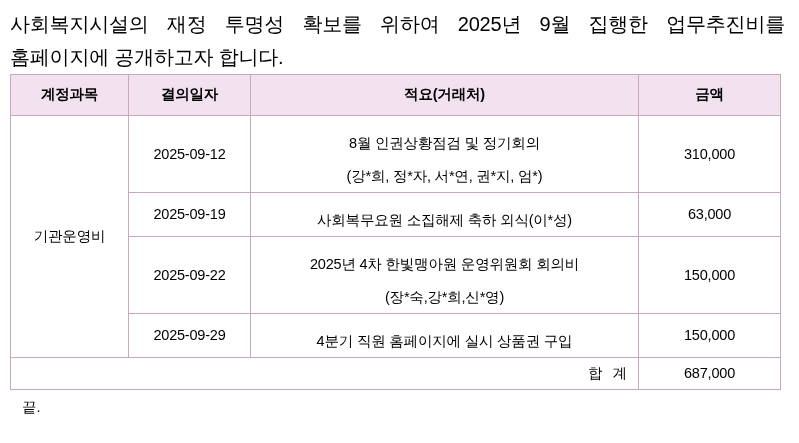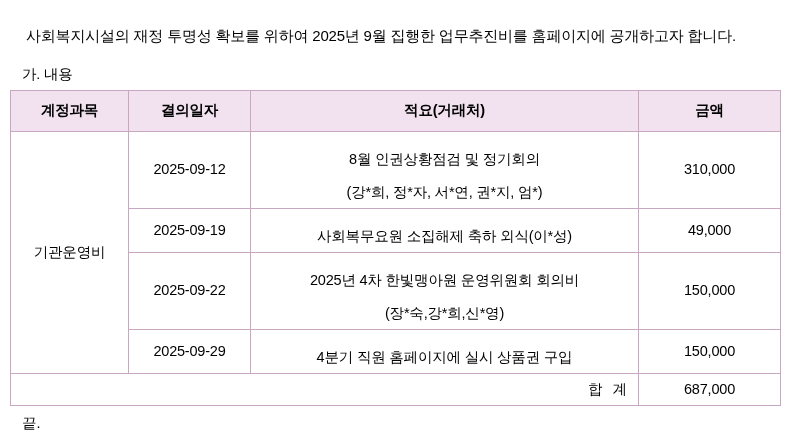--- a/index.html
+++ b/index.html
@@ -16,24 +16,24 @@
     overflow: hidden;
   }
   .page {
     position: relative;
     width: 799px;
     height: 443px;
     box-sizing: border-box;
     padding: 0;
   }
   .intro {
-    margin: 16px;
+    margin: 0;
     padding: 8px 14px 0 10px;
     line-height: 1.65;
-    font-size: 15px;
+    font-size: 20px;
     letter-spacing: -0.2px;
     text-align: justify;
     word-break: keep-all;
   }
   .section-label {
     margin: 6px 0 6px 0;
     padding-left: 22px;
     font-size: 14.5px;
     letter-spacing: -0.2px;
   }
@@ -85,21 +85,20 @@
     font-size: 14.5px;
   }
 </style>
 </head>
 <body>
 
 <div class="page">
 
   <p class="intro">사회복지시설의 재정 투명성 확보를 위하여 2025년 9월 집행한 업무추진비를 홈페이지에 공개하고자 합니다.</p>
 
-  <div class="section-label">가. 내용</div>
 
   <table class="expense">
     <colgroup>
       <col class="col-account">
       <col class="col-date">
       <col class="col-desc">
       <col class="col-amount">
     </colgroup>
     <thead>
       <tr>
@@ -117,21 +116,21 @@
           <span class="line">8월 인권상황점검 및 정기회의</span>
           <span class="line">(강*희, 정*자, 서*연, 권*지, 엄*)</span>
         </td>
         <td class="amount">310,000</td>
       </tr>
       <tr>
         <td>2025-09-19</td>
         <td class="desc">
           <span class="line">사회복무요원 소집해제 축하 외식(이*성)</span>
         </td>
-        <td class="amount">49,000</td>
+        <td class="amount">63,000</td>
       </tr>
       <tr>
         <td>2025-09-22</td>
         <td class="desc">
           <span class="line">2025년 4차 한빛맹아원 운영위원회 회의비</span>
           <span class="line">(장*숙,강*희,신*영)</span>
         </td>
         <td class="amount">150,000</td>
       </tr>
       <tr>

